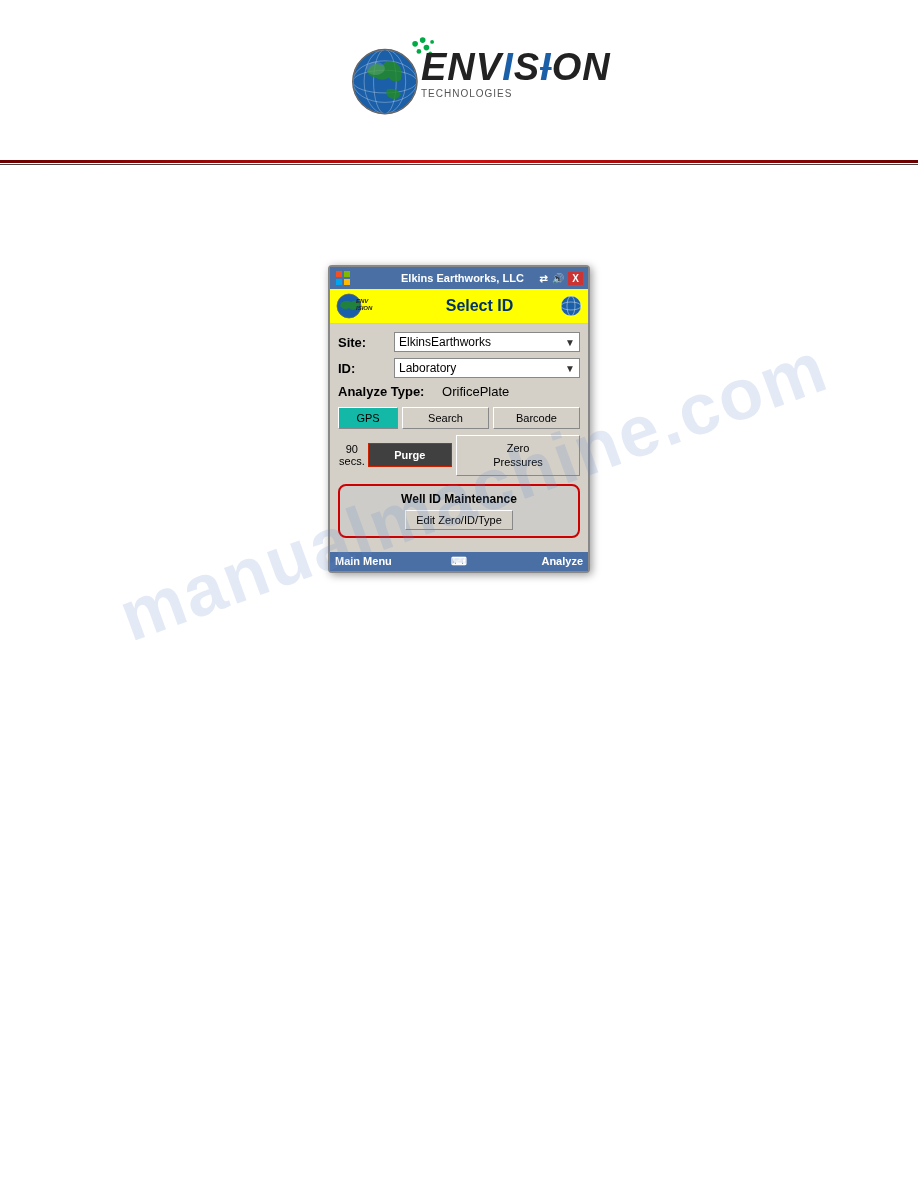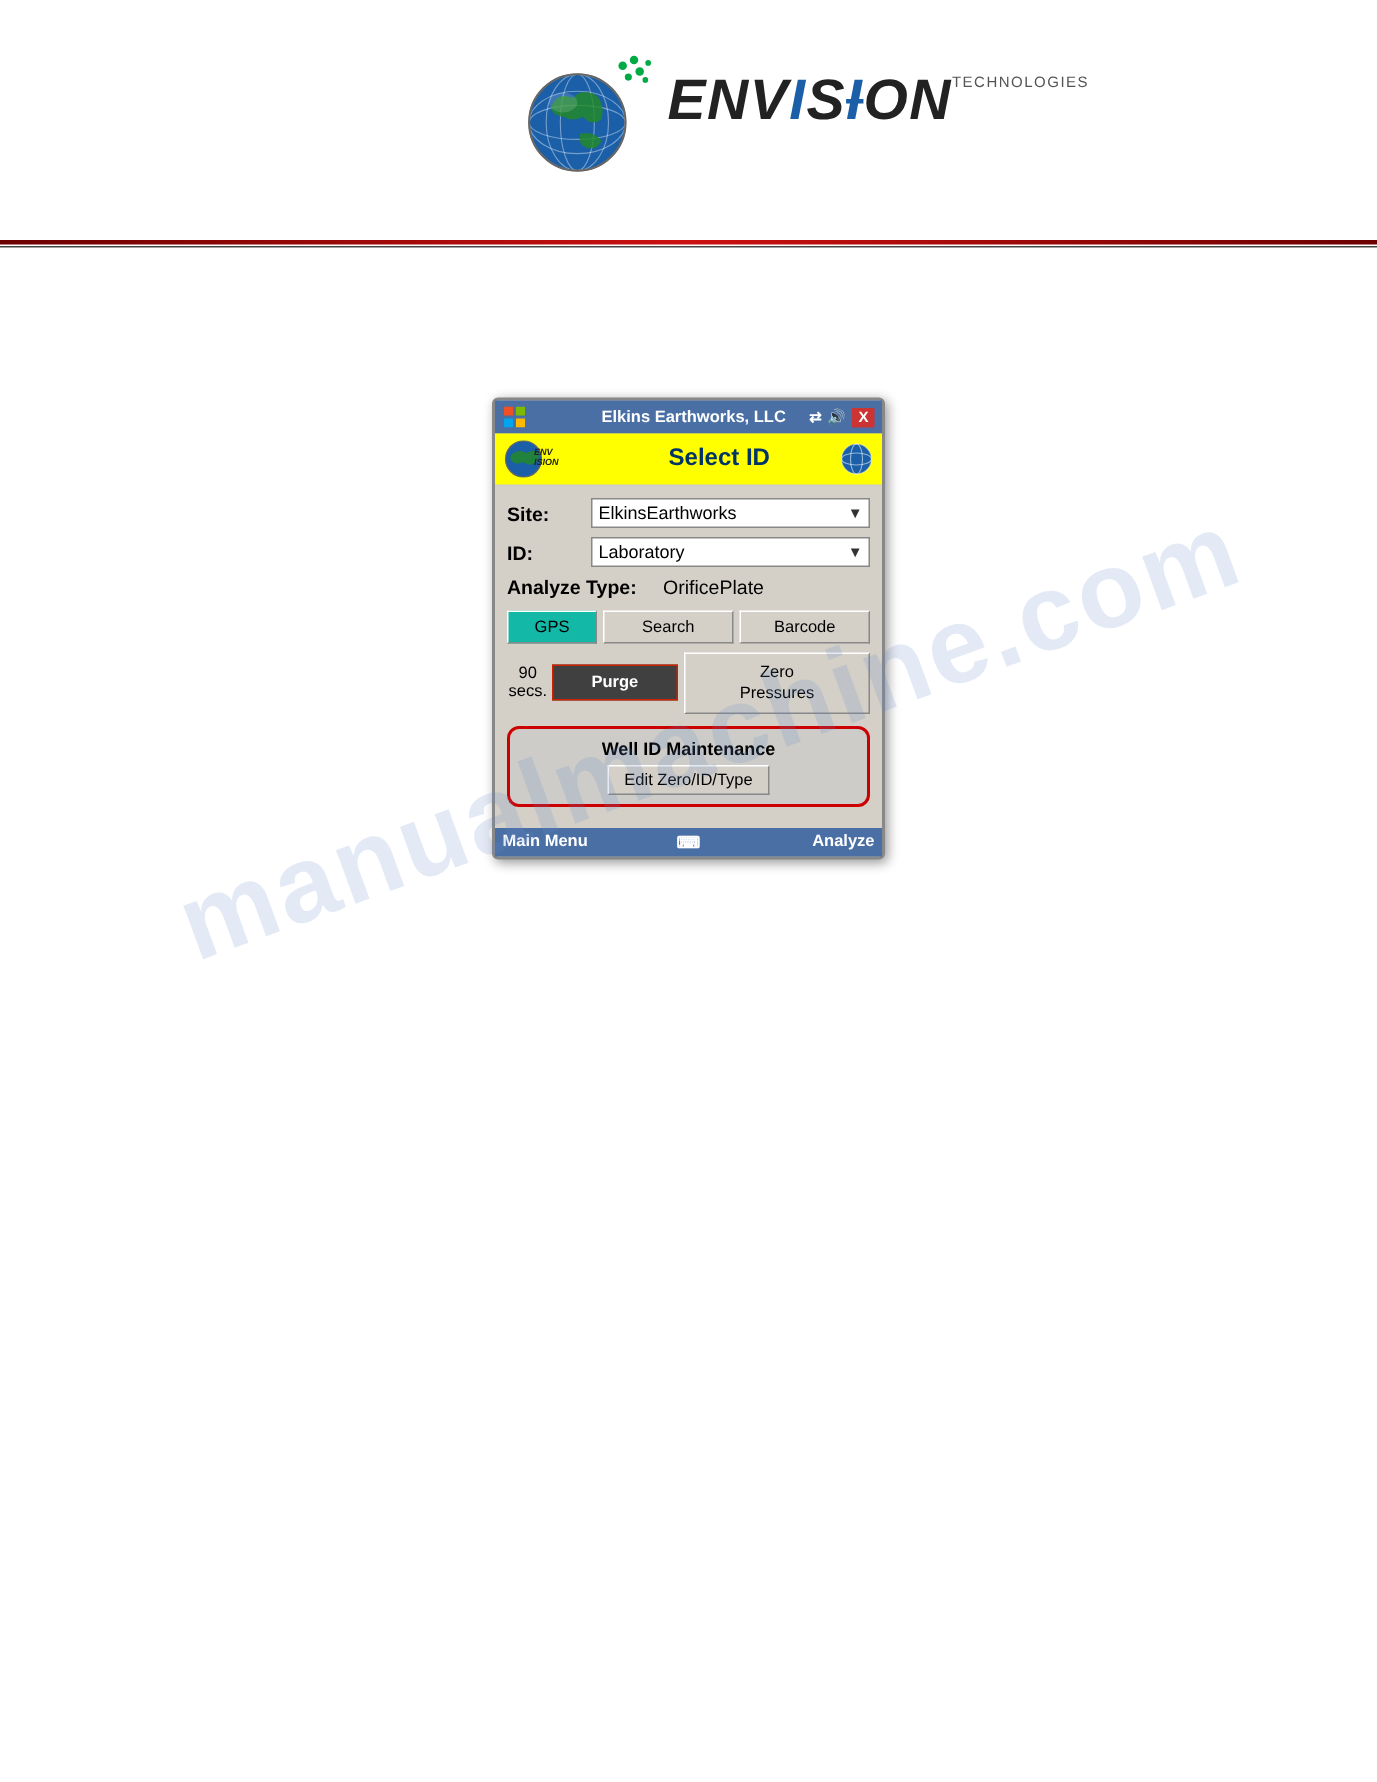--- a/index.html
+++ b/index.html
@@ -336,21 +336,21 @@
 
       <ellipse cx="28" cy="38" rx="10" ry="7" fill="rgba(255,255,255,0.15)"></ellipse>
 
       <circle cx="70" cy="12" r="3" fill="#00aa44"></circle>
       <circle cx="78" cy="8" r="3" fill="#00aa44"></circle>
       <circle cx="82" cy="16" r="3" fill="#00aa44"></circle>
       <circle cx="74" cy="20" r="2.5" fill="#00aa44"></circle>
       <circle cx="86" cy="22" r="2" fill="#00aa44"></circle>
       <circle cx="88" cy="10" r="2" fill="#00aa44"></circle>
     </svg>
-    <div style="position:absolute; left:96px; top:18px; display:flex; flex-direction:row; justify-content:center;">
+    <div style="position:absolute; left:72px; top:18px; display:flex; flex-direction:column; justify-content:center;">
       <div style="font-size:38px; font-weight:900; color:#222; font-style:italic; letter-spacing:1px; line-height:1; font-family:Arial Black, Arial, sans-serif;">
         <span style="color:#222;">ENV</span><span style="color:#1a5fa8;">I</span><span style="color:#222;">S</span><span style="color:#1a5fa8; text-decoration:line-through; text-decoration-color:#1a5fa8;">I</span><span style="color:#222;">ON</span>
       </div>
       <div style="font-size:10px; color:#555; letter-spacing:1px; margin-top:2px; font-style:normal;">TECHNOLOGIES</div>
     </div>
   </div>
 </div>
 
 <div style="width:100%; height:3px; background:linear-gradient(to right, #6b0000, #cc1111, #6b0000); margin-bottom:1px;"></div>
 <div style="width:100%; height:1px; background:#444; margin-bottom:40px;"></div>

